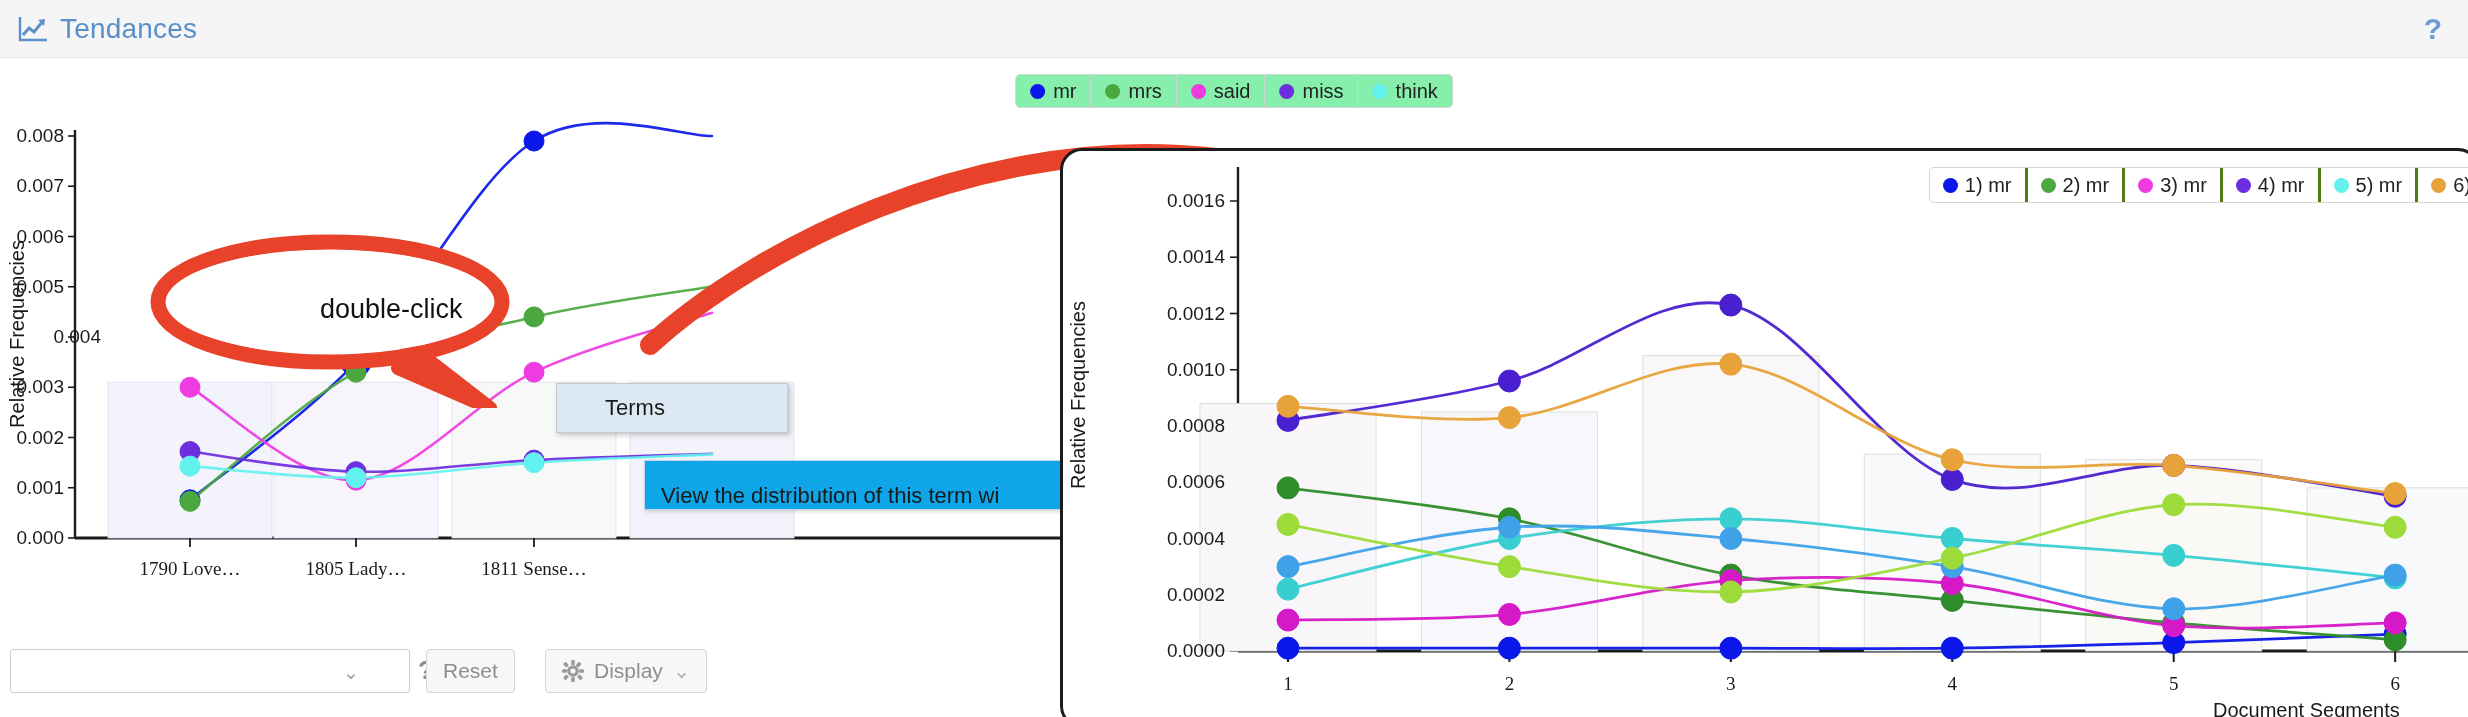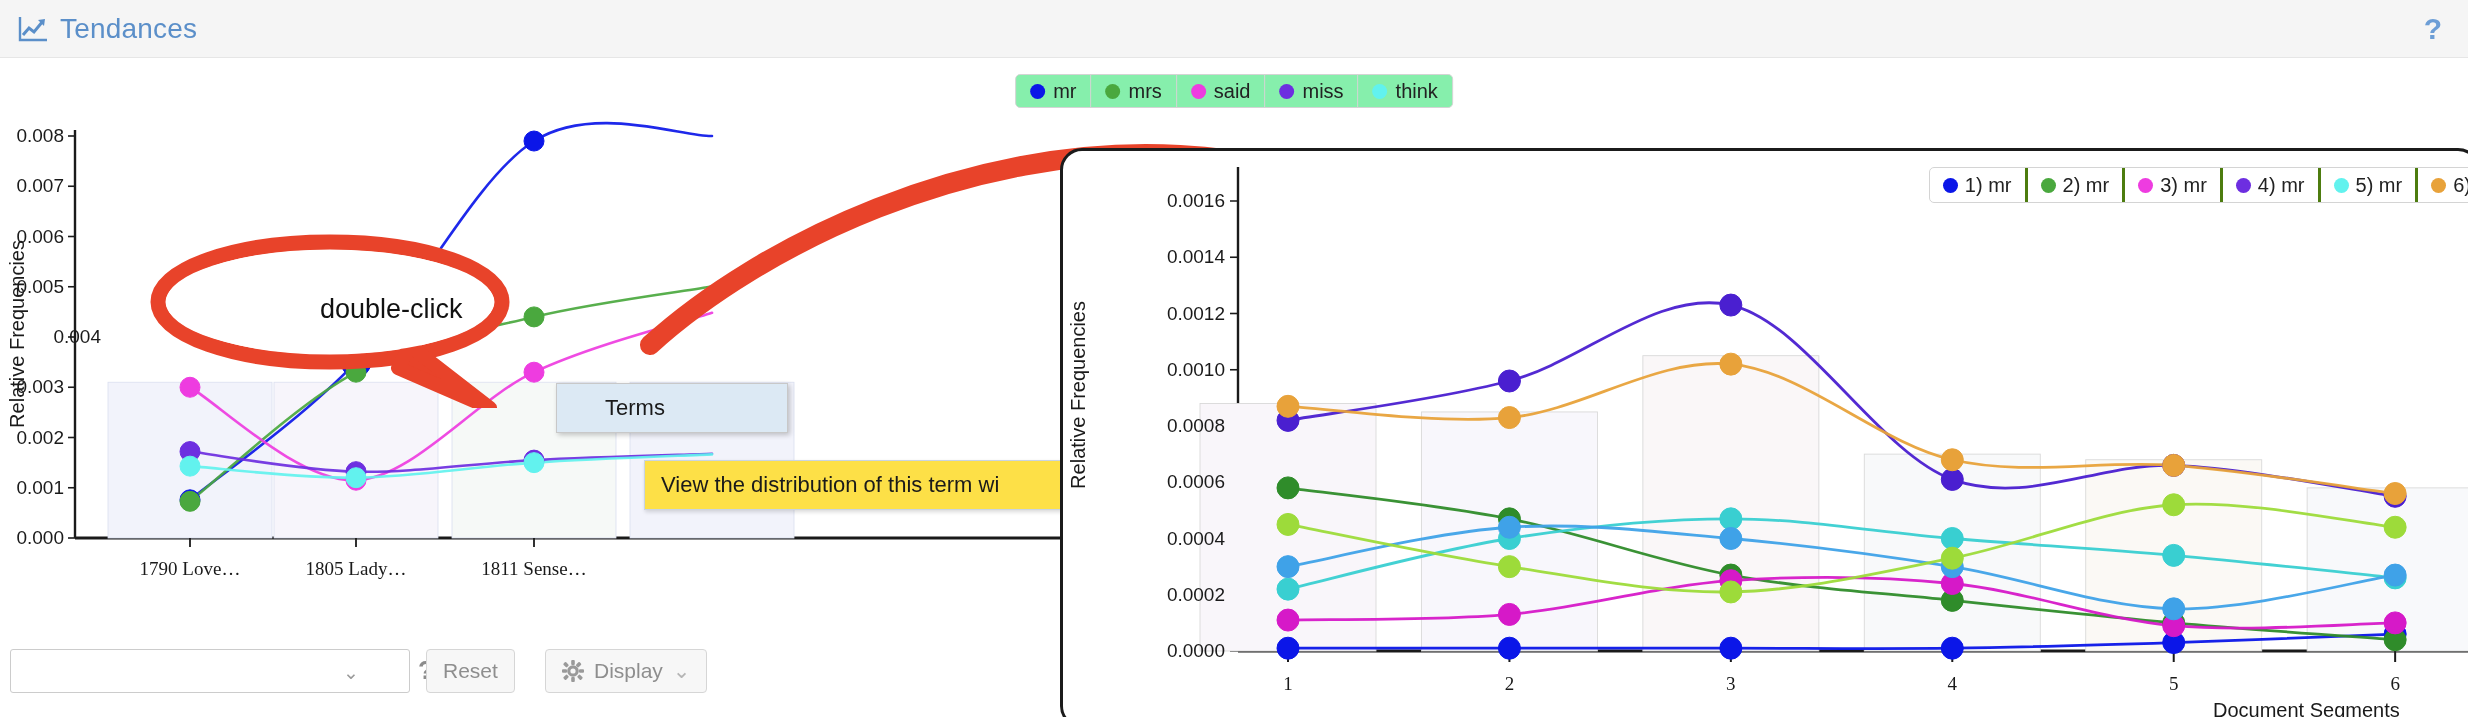--- a/index.html
+++ b/index.html
@@ -72,22 +72,22 @@
   
   #ctx-menu {
     position:absolute; left:556px; top:383px; width:232px;
     background:#fff; border:1px solid #c8c8c8; box-shadow:2px 2px 5px rgba(0,0,0,.22);
     font-size:22px; color:#1a1a1a;
   }
   #ctx-menu .mi { padding:11px 0 11px 48px; cursor:pointer; }
   #ctx-menu .mi.sel { background:#dce9f4; }
   #tooltip {
     position:absolute; left:644px; top:460px; width:426px; height:50px;
-    background:#fde047; border:1px solid #c9d4e1; box-shadow:1px 2px 4px rgba(0,0,0,.15);
-    font-size:22px; color:#1a1a1a; display:flex; align-items:center; padding-left:16px;
+    background:#0ea5e9; border:1px solid #c9d4e1; box-shadow:1px 2px 4px rgba(0,0,0,.15);
+    font-size:22px; color:#1a1a1a; display:flex; align-items:flex-end; padding-left:16px;
     white-space:nowrap; overflow:hidden;
   }
   
   #toolbar { position:absolute; left:0; bottom:22px; width:2468px; height:46px; }
   #term-input {
     position:absolute; left:10px; top:0; width:400px; height:44px;
     border:1px solid #cccccc; background:#fff; border-radius:3px;
   }
   #term-input input {
     width:340px; height:40px; border:none; outline:none; font-size:19px;

